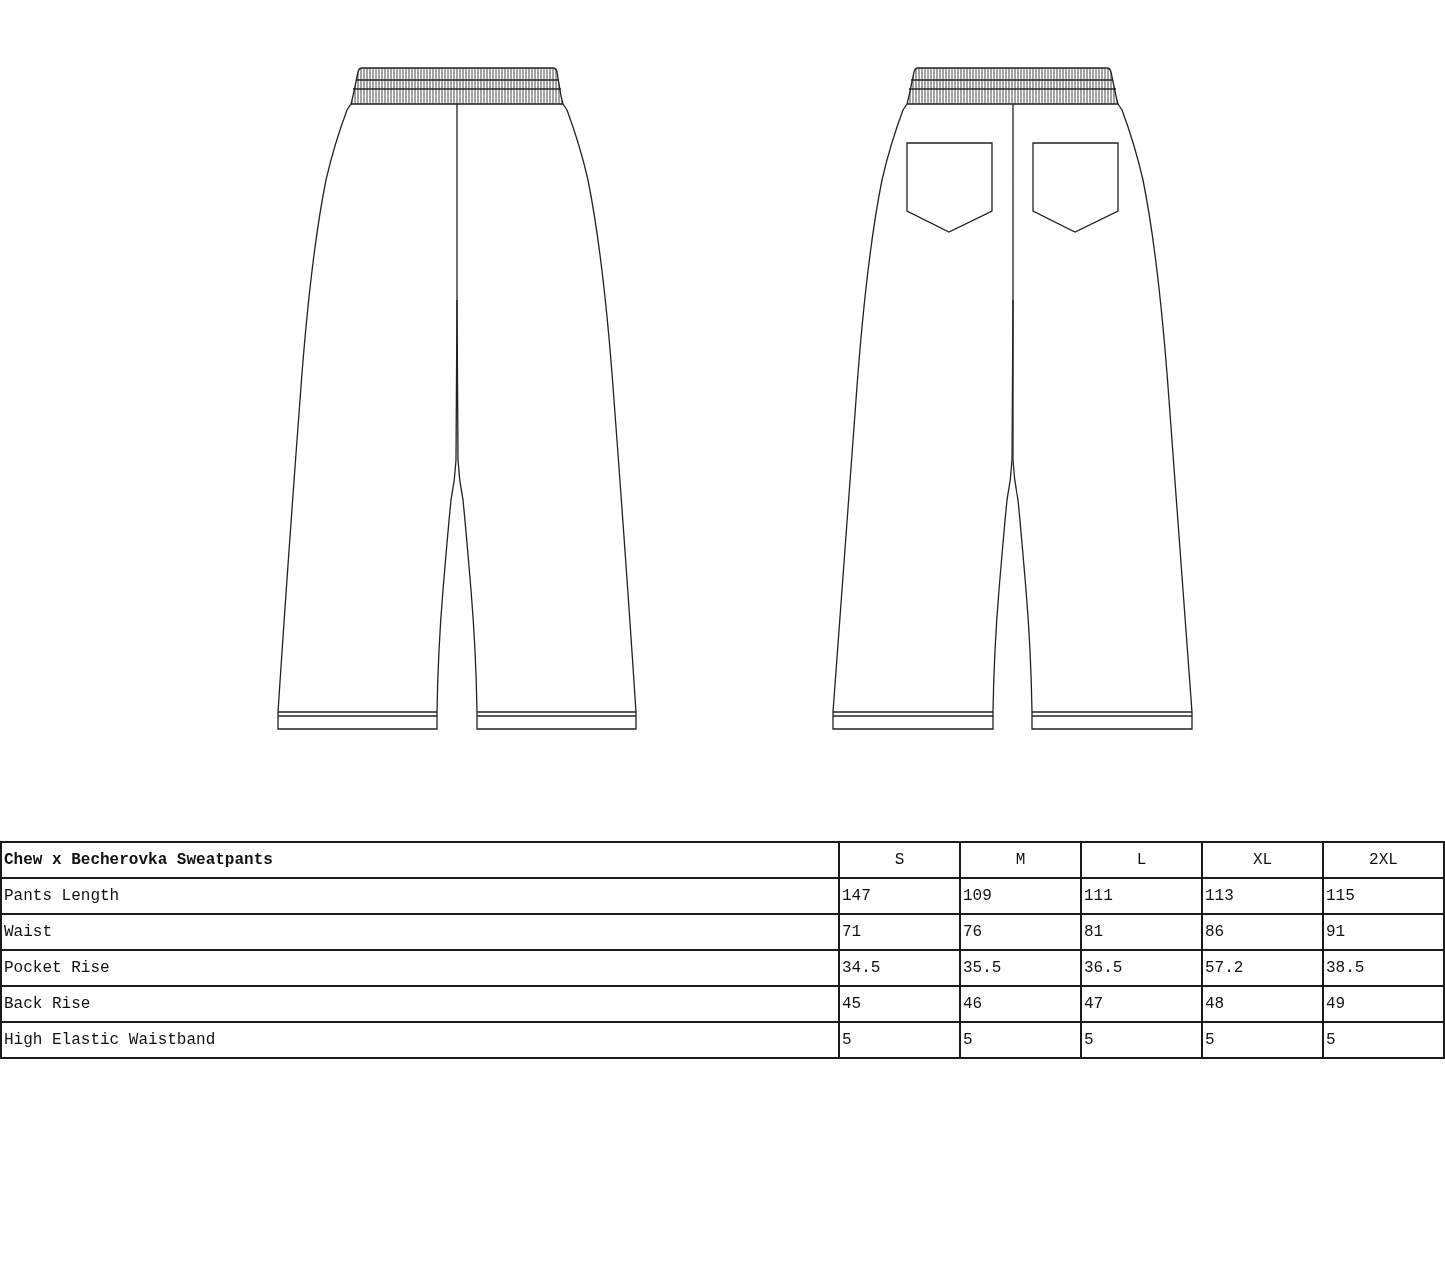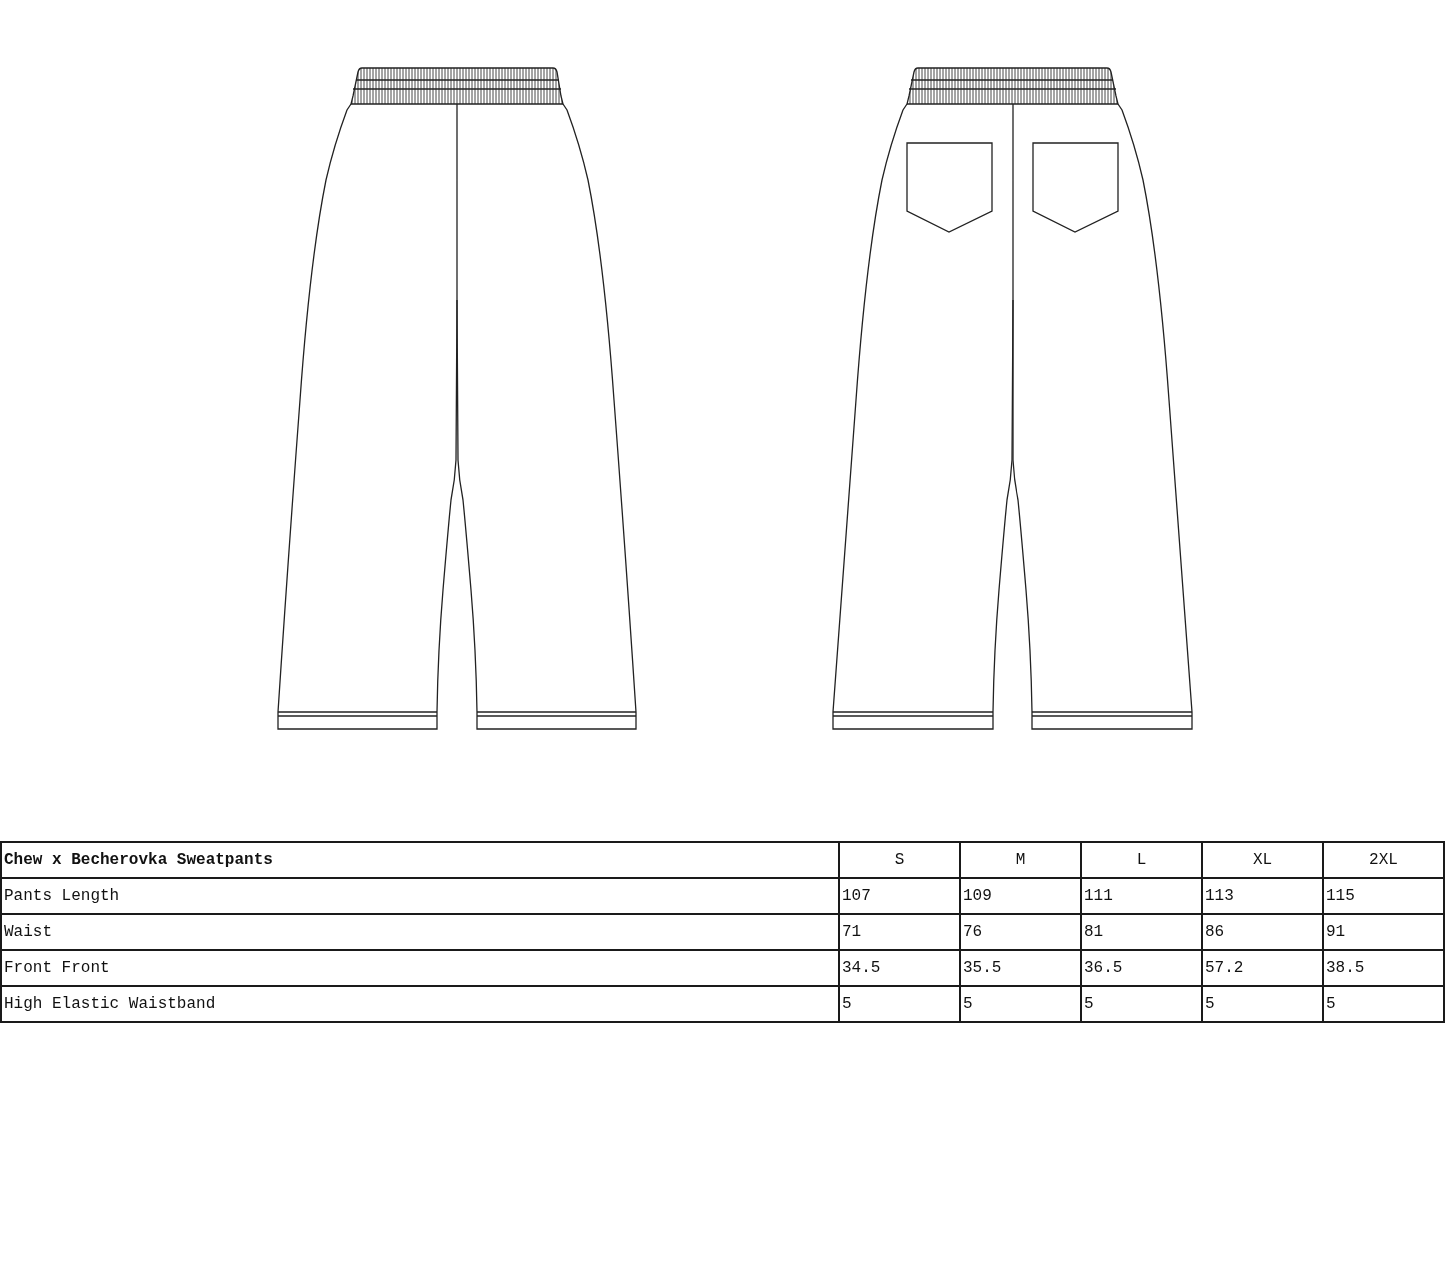--- a/index.html
+++ b/index.html
@@ -109,41 +109,49 @@
     <tr>
       <td class="title-cell">Chew x Becherovka Sweatpants</td>
       <td class="size-head">S</td>
       <td class="size-head">M</td>
       <td class="size-head">L</td>
       <td class="size-head">XL</td>
       <td class="size-head">2XL</td>
     </tr>
     <tr>
       <td>Pants Length</td>
-      <td>107</td>
+      <td>147</td>
       <td>109</td>
       <td>111</td>
       <td>113</td>
       <td>115</td>
     </tr>
     <tr>
       <td>Waist</td>
       <td>71</td>
       <td>76</td>
       <td>81</td>
       <td>86</td>
       <td>91</td>
     </tr>
     <tr>
-      <td>Front Front</td>
+      <td>Pocket Rise</td>
       <td>34.5</td>
       <td>35.5</td>
       <td>36.5</td>
       <td>57.2</td>
       <td>38.5</td>
+    </tr>
+    <tr>
+      <td>Back Rise</td>
+      <td>45</td>
+      <td>46</td>
+      <td>47</td>
+      <td>48</td>
+      <td>49</td>
     </tr>
     <tr>
       <td>High Elastic Waistband</td>
       <td>5</td>
       <td>5</td>
       <td>5</td>
       <td>5</td>
       <td>5</td>
     </tr>
   </tbody>

